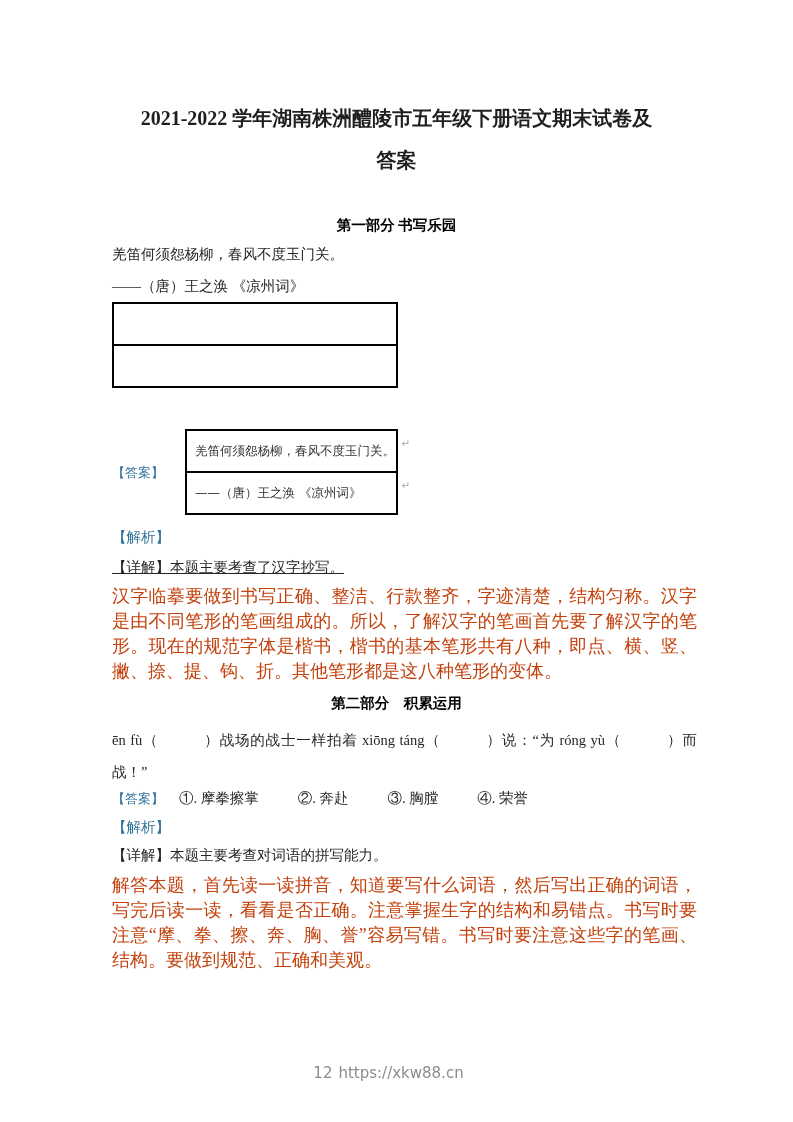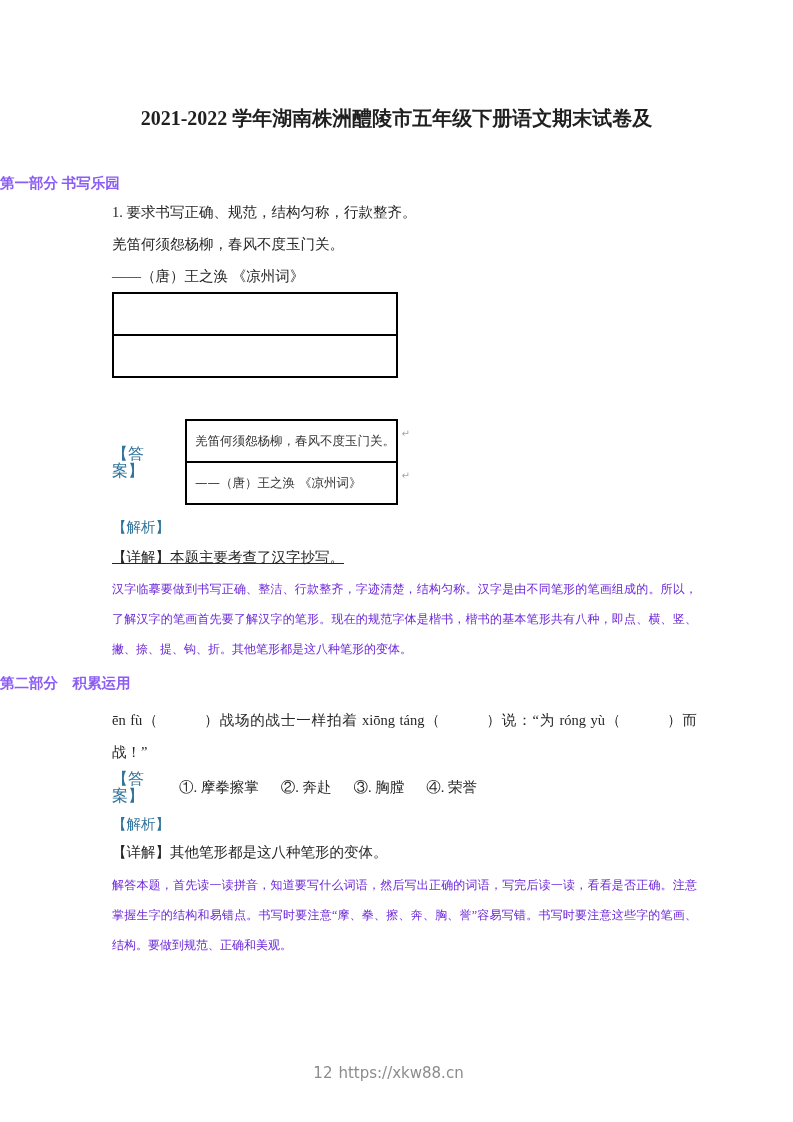--- a/index.html
+++ b/index.html
@@ -17,36 +17,36 @@
     padding-top:97px;
     text-align:center;
     font-size:20px;
     font-weight:bold;
     line-height:42px;
     color:#1f1f1f;
   }
   .content { padding-left:112px; padding-right:96px; }
   .section-heading {
     margin-top:36px;
-    text-align:left;
+    text-align:center;
     font-weight:bold;
     font-size:14.5px;
     line-height:17px;
-    color:#8b5cf6;
+    color:#000000;
   }
   .section-heading.part2 { margin-top:11px; }
   .q1block { margin-top:4px; }
   .qline { font-size:14.5px; line-height:32px; }
   .writebox { width:282px; border:2px solid #000000; background:#fff; }
   .writebox .wrow { height:40px; }
   .writebox .wrow + .wrow { border-top:2px solid #000000; }
   .answer-flex { display:flex; align-items:center; margin-top:41px; }
   .alabel {
     color:#31749b;
-    font-size:16px;
+    font-size:13px;
     width:57px;
     flex:none;
     line-height:17px;
   }
   .abox {
     position:relative;
     margin-left:16px;
     width:209px;
     border:2px solid #000000;
     font-family:"DejaVu Sans","Liberation Sans",sans-serif;
@@ -64,54 +64,54 @@
     line-height:10px;
   }
   .pmark.r1 { top:8px; }
   .pmark.r2 { top:50px; }
   .analysis-label { color:#31749b; font-size:14.5px; line-height:16px; }
   .m14 { margin-top:14px; }
   .m12 { margin-top:12px; }
   .detail-line { font-size:14.5px; line-height:16px; }
   .detail-line.d1 { margin-top:14px;text-decoration:underline; }
   .detail-line.d2 { margin-top:12px; }
-  .para { font-size:12px; line-height:30px; text-align:justify; color:#6d28d9; }
+  .para { font-size:18px; line-height:25px; text-align:justify; color:#c2410c; }
   .para.p1 { margin-top:9px; }
   .para.p2 { margin-top:10px; }
   .q2prompt { margin-top:17px; font-size:14.5px; line-height:16px; }
   .q2passage { margin-top:12px; font-size:14.5px; line-height:32px; text-align:justify; }
   .ansline { display:flex; align-items:center; margin-top:2px; font-size:14.5px; line-height:17px; }
-  .ans-items { display:flex; gap:22px; margin-left:10px; }
+  .ans-items { display:flex; gap:39px; margin-left:10px; }
   .footer {
     position:absolute;
     left:0; right:16px; top:1064px;
     text-align:center;
     font-family:"DejaVu Sans","Liberation Sans",sans-serif;
     font-size:15px;
     color:#8c8c8c;
     line-height:18px;
   }
   .footer .num { margin-right:6px; }
   .footer .url { color:#8c8c8c; text-decoration:none; }
 </style>
 </head>
 <body>
 
 <div class="page">
 
   <h1 class="title">
     <div>2021-2022 学年湖南株洲醴陵市五年级下册语文期末试卷及</div>
+    <div>答案</div>
   </h1>
 
   <div class="section-heading">第一部分 书写乐园</div>
 
   <div class="content">
 
     <div class="q1block">
-      <div class="qline">1. 要求书写正确、规范，结构匀称，行款整齐。</div>
       <div class="qline">羌笛何须怨杨柳，春风不度玉门关。</div>
       <div class="qline">——（唐）王之涣 《凉州词》</div>
     </div>
 
     <div class="writebox">
       <div class="wrow"></div>
       <div class="wrow"></div>
     </div>
 
     <div class="answer-flex">
@@ -146,21 +146,21 @@
       <div class="ans-items">
         <span>①. 摩拳擦掌</span>
         <span>②. 奔赴</span>
         <span>③. 胸膛</span>
         <span>④. 荣誉</span>
       </div>
     </div>
 
     <div class="analysis-label m12">【解析】</div>
 
-    <div class="detail-line d2">【详解】其他笔形都是这八种笔形的变体。</div>
+    <div class="detail-line d2">【详解】本题主要考查对词语的拼写能力。</div>
 
     <div class="para p2">解答本题，首先读一读拼音，知道要写什么词语，然后写出正确的词语，写完后读一读，看看是否正确。注意掌握生字的结构和易错点。书写时要注意“摩、拳、擦、奔、胸、誉”容易写错。书写时要注意这些字的笔画、结构。要做到规范、正确和美观。</div>
 
   </div>
 
   <div class="footer">
     <span class="num">12</span><a class="url" href="#">https://xkw88.cn</a>
   </div>
 
 </div>

